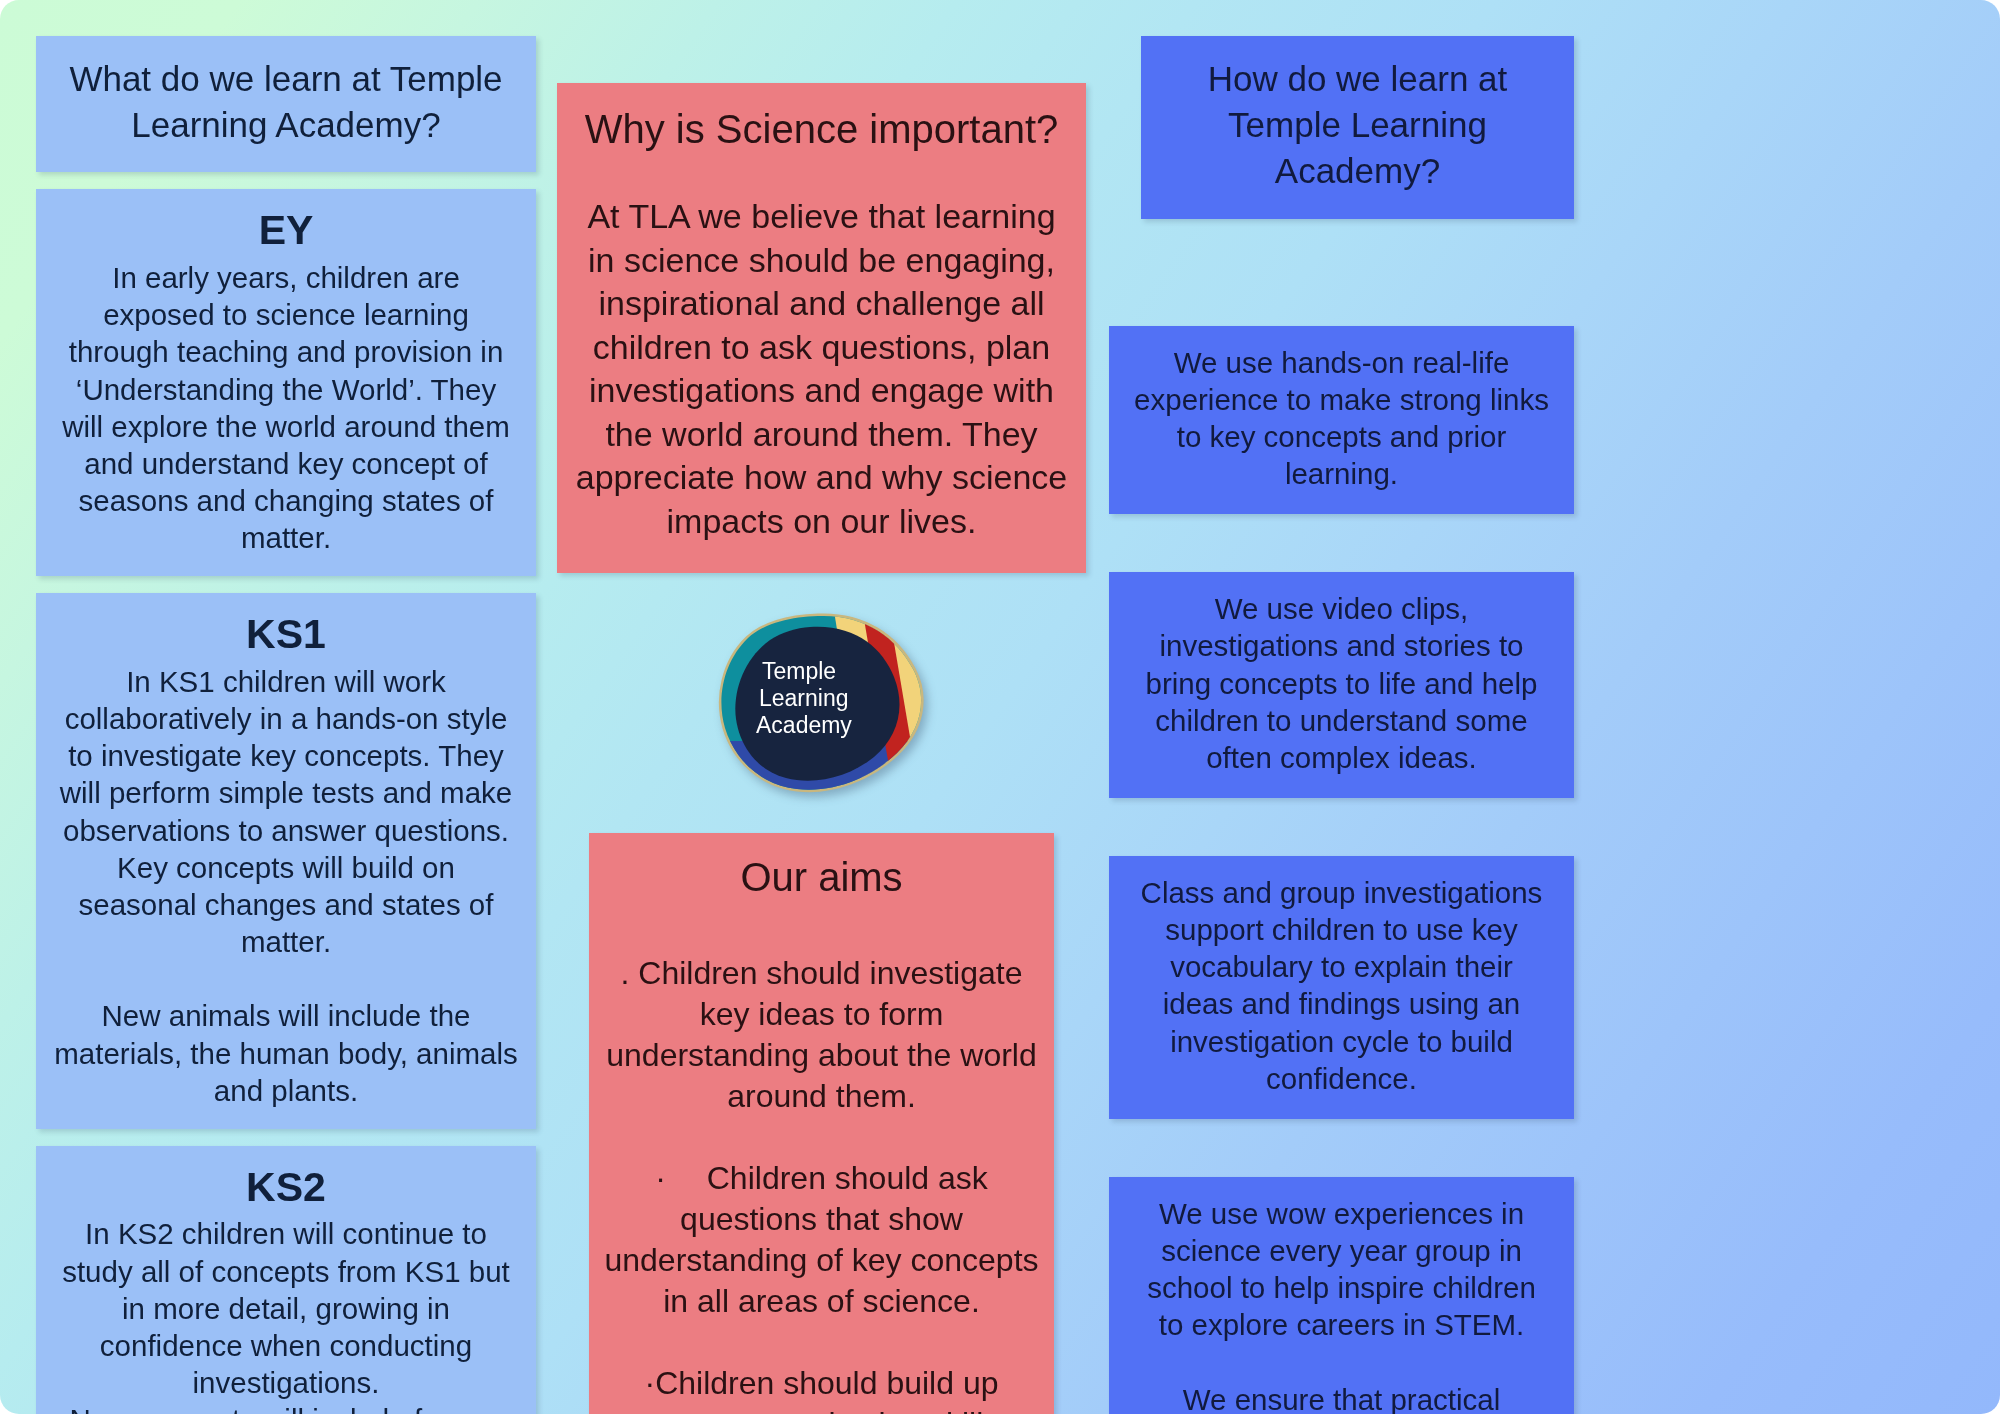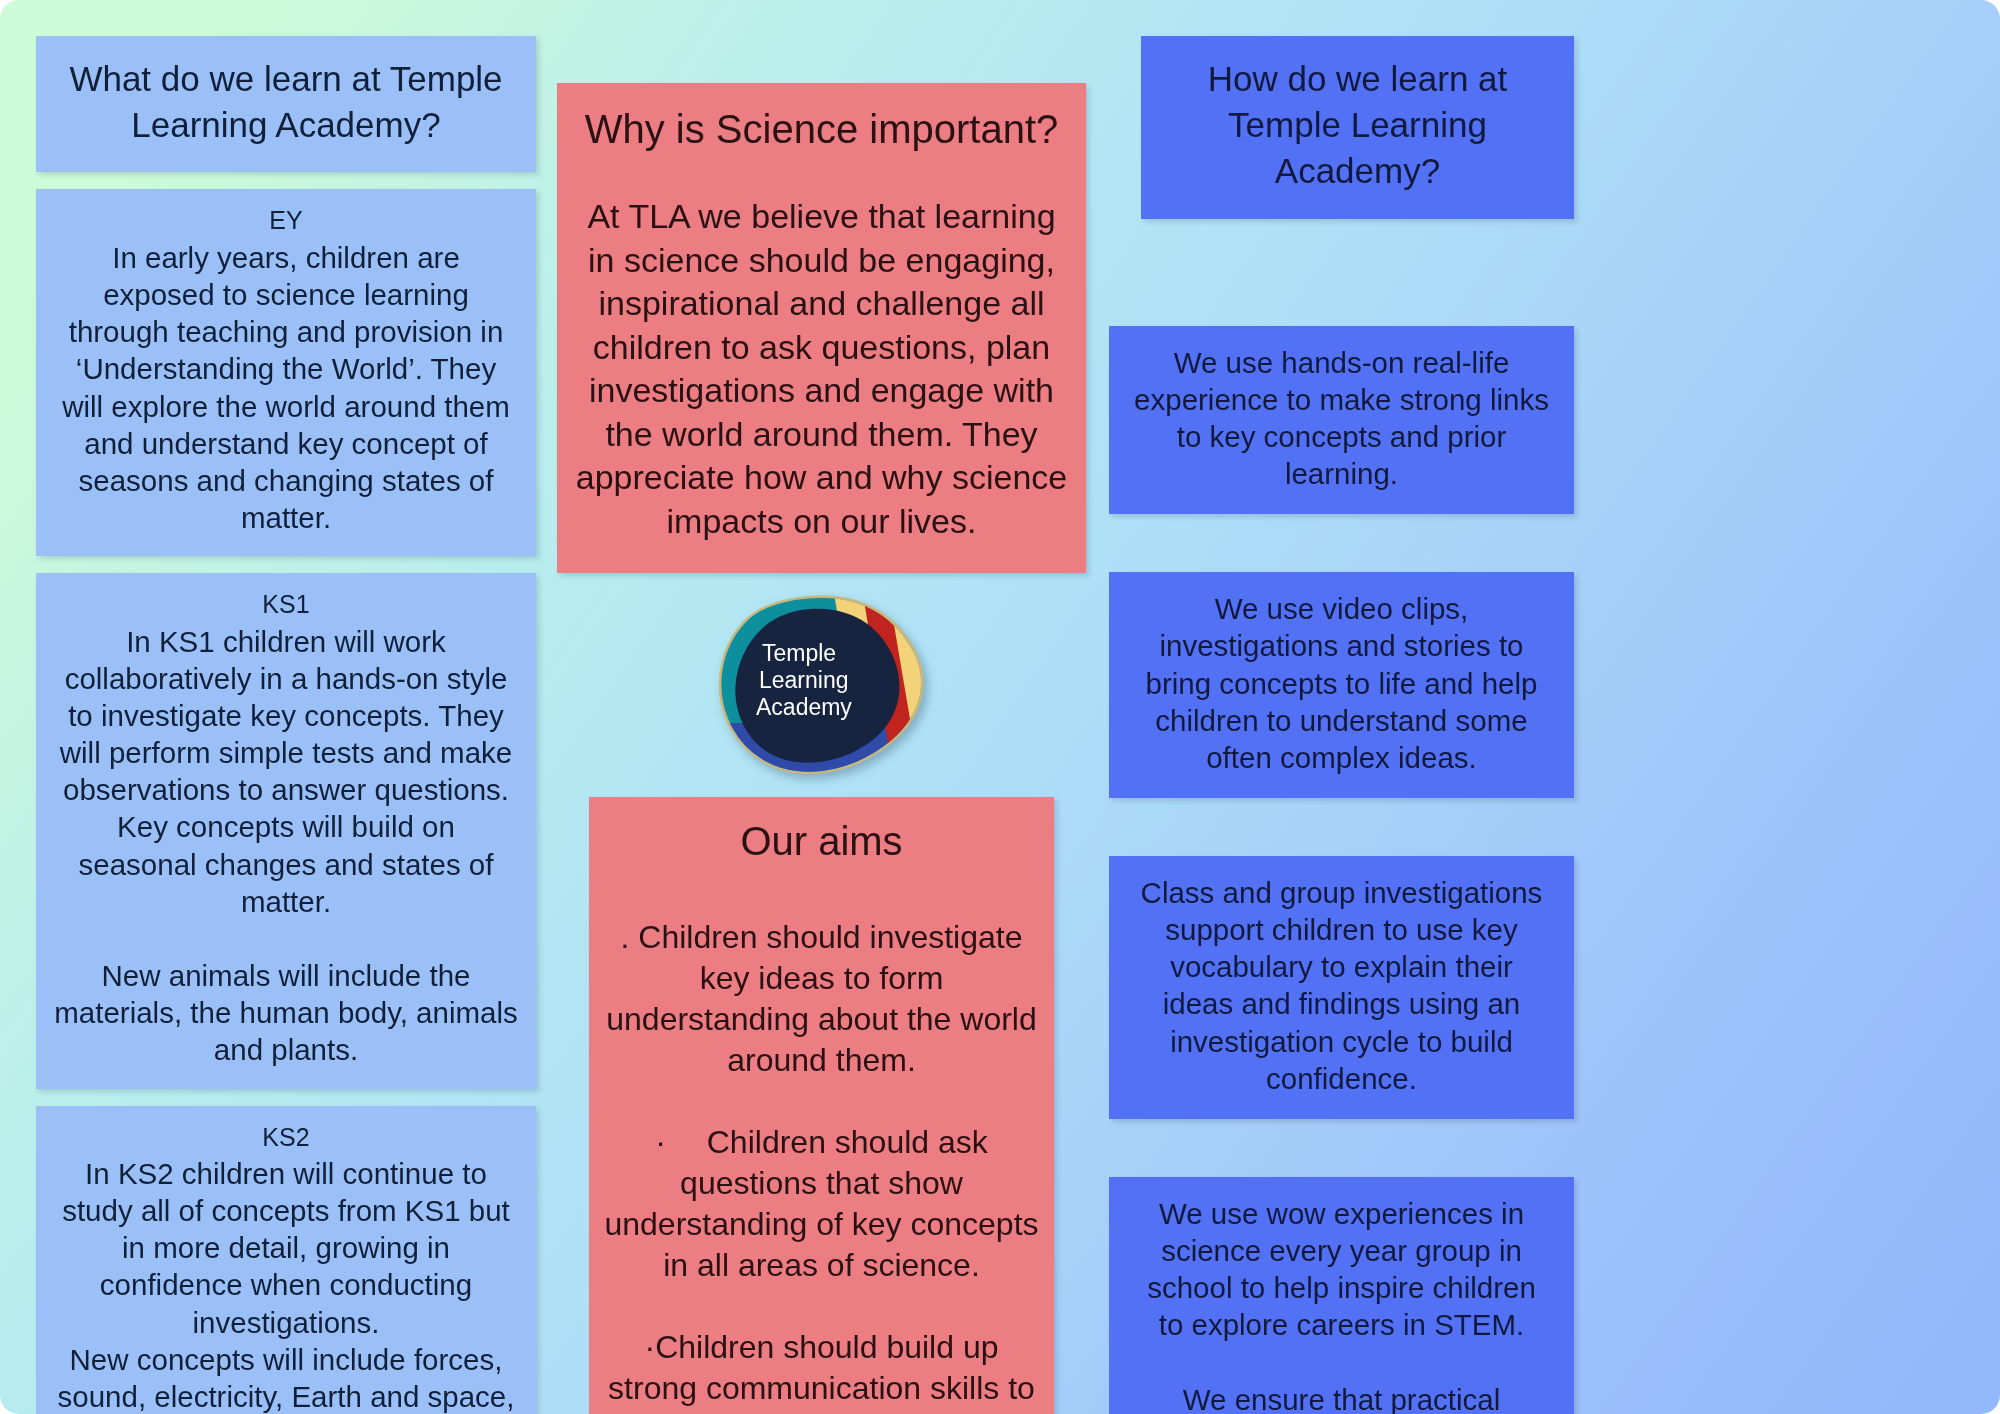--- a/index.html
+++ b/index.html
@@ -88,22 +88,22 @@
 
   .body-card {
     padding: 16px 18px 20px 18px;
     text-align: center;
     font-size: 29.5px;
     line-height: 1.26;
     font-weight: 400;
   }
 
   .card-title {
-    font-weight: 400;
-    font-size: 25px;
+    font-weight: 700;
+    font-size: 41px;
     display: block;
     margin-bottom: 2px;
   }
 
   .para {
     display: block;
   }
   .para + .para {
     margin-top: 0;
   }
@@ -133,21 +133,21 @@
     margin-bottom: 42px;
   }
   .why-body {
     font-size: 34px;
     line-height: 1.28;
     display: block;
   }
 
   .logo-wrap {
     width: 465px;
-    height: 224px;
+    height: 260px;
     display: flex;
     align-items: center;
     justify-content: center;
   }
 
   .aims-card {
     width: 465px;
     padding: 20px 14px 34px 14px;
     text-align: center;
     box-sizing: border-box;

